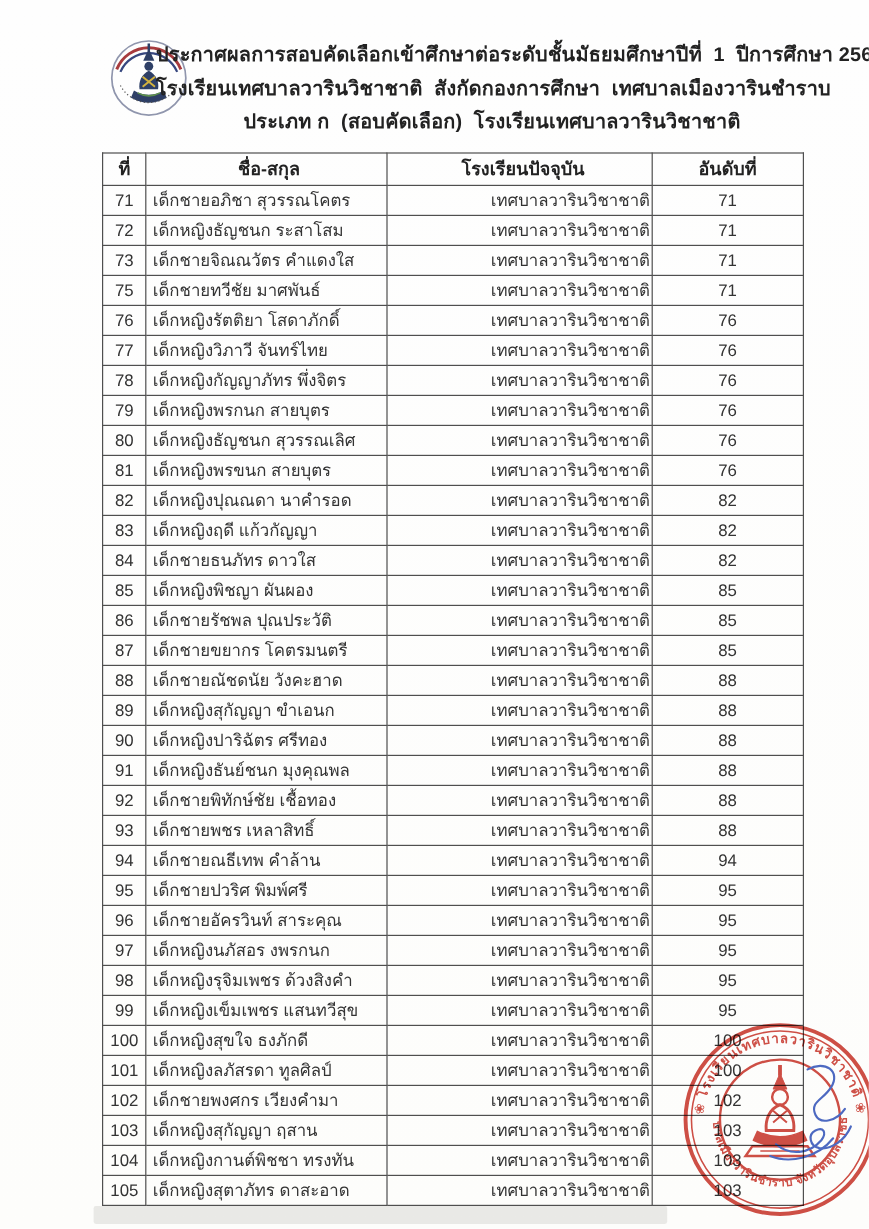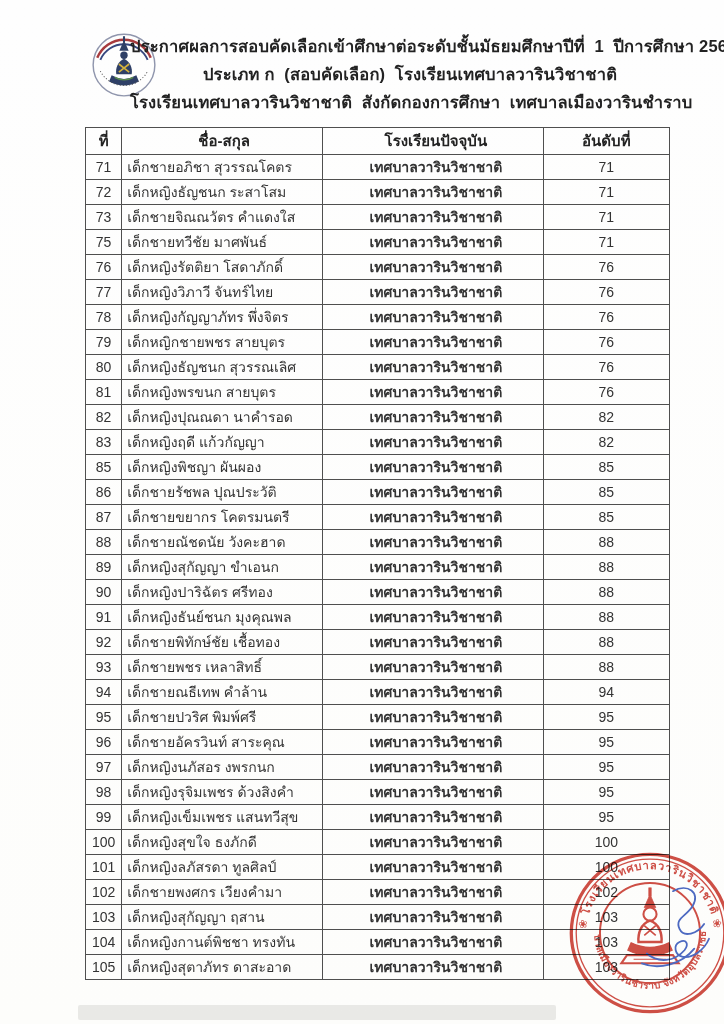--- a/index.html
+++ b/index.html
@@ -37,21 +37,21 @@
     border:1px solid #4f4f4f;
     font-size:14px; color:#333;
     vertical-align:middle;
     overflow:hidden; white-space:nowrap;
   }
   .results-table thead tr { height:26px; }
   .results-table tbody tr { height:23.6px; }
   .results-table th { font-weight:bold; font-size:15px; text-align:center; color:#222; }
   .col-no    { width:35px;  text-align:center; }
   .col-name  { width:194px; text-align:left; padding-left:5px;margin-top:44px; }
-  .col-school{ width:213px; text-align:center; padding-left:7px;font-weight:bold; }
+  .col-school{ width:213px; text-align:right; padding-left:7px; }
   .col-rank  { width:122px; text-align:center; color:#4a4a4a; }
   
   .stamp-svg {
     position:absolute; left:568px; top:848px; width:164px; height:170px;
     mix-blend-mode:multiply; opacity:.93;
     pointer-events:none;
   }
   
   .scan-band {
     position:absolute; left:78px; top:1005px; width:478px; height:15px;
@@ -72,22 +72,22 @@
       <rect x="34" y="8" width="2" height="6" fill="#2e3f66"></rect>
       <circle cx="35" cy="26.5" r="3.6" fill="#2e3f66"></circle>
       <path d="M35,30 c-6,3 -8.5,9 -7.5,15 h15 c1,-6 -1.5,-12 -7.5,-15 z" fill="#2e3f66"></path>
       <path d="M30,35 l10,8 M40,35 l-10,8" stroke="#d3b23e" stroke-width="1.6" fill="none"></path>
       <path d="M23,46 q12,7 24,0 l2.5,6 q-14.5,8 -29,0 z" fill="#2e3f66"></path>
       <path d="M26,48 q9,5 18,0" stroke="#5d8f4e" stroke-width="1.3" fill="none"></path>
       <path d="M12,42 A26,26 0 0 0 58,42" fill="none" stroke="#555" stroke-width="1" stroke-dasharray="1,2"></path>
     </svg>
     <div class="title-block">
       <div class="title-line">ประกาศผลการสอบคัดเลือกเข้าศึกษาต่อระดับชั้นมัธยมศึกษาปีที่  1  ปีการศึกษา 2569</div>
+      <div class="title-line">โรงเรียนเทศบาลวารินวิชาชาติ  สังกัดกองการศึกษา  เทศบาลเมืองวารินชำราบ</div>
       <div class="title-line">ประเภท ก  (สอบคัดเลือก)  โรงเรียนเทศบาลวารินวิชาชาติ</div>
-      <div class="title-line">โรงเรียนเทศบาลวารินวิชาชาติ  สังกัดกองการศึกษา  เทศบาลเมืองวารินชำราบ</div>
     </div>
   </div>
 
   <table class="results-table">
     <colgroup>
       <col class="col-no">
         <col class="col-name">
         <col class="col-school">
         <col class="col-rank">
     </colgroup>
@@ -137,21 +137,21 @@
           <td class="col-rank">76</td>
         </tr>
         <tr>
           <td class="col-no">78</td>
           <td class="col-name">เด็กหญิงกัญญาภัทร  พึ่งจิตร</td>
           <td class="col-school">เทศบาลวารินวิชาชาติ</td>
           <td class="col-rank">76</td>
         </tr>
         <tr>
           <td class="col-no">79</td>
-          <td class="col-name">เด็กหญิกชายพชร  สายบุตร</td>
+          <td class="col-name">เด็กหญิงพรกนก  สายบุตร</td>
           <td class="col-school">เทศบาลวารินวิชาชาติ</td>
           <td class="col-rank">76</td>
         </tr>
         <tr>
           <td class="col-no">80</td>
           <td class="col-name">เด็กหญิงธัญชนก  สุวรรณเลิศ</td>
           <td class="col-school">เทศบาลวารินวิชาชาติ</td>
           <td class="col-rank">76</td>
         </tr>
         <tr>
@@ -162,20 +162,26 @@
         </tr>
         <tr>
           <td class="col-no">82</td>
           <td class="col-name">เด็กหญิงปุณณดา  นาคำรอด</td>
           <td class="col-school">เทศบาลวารินวิชาชาติ</td>
           <td class="col-rank">82</td>
         </tr>
         <tr>
           <td class="col-no">83</td>
           <td class="col-name">เด็กหญิงฤดี  แก้วกัญญา</td>
+          <td class="col-school">เทศบาลวารินวิชาชาติ</td>
+          <td class="col-rank">82</td>
+        </tr>
+        <tr>
+          <td class="col-no">84</td>
+          <td class="col-name">เด็กชายธนภัทร  ดาวใส</td>
           <td class="col-school">เทศบาลวารินวิชาชาติ</td>
           <td class="col-rank">82</td>
         </tr>
         <tr>
           <td class="col-no">85</td>
           <td class="col-name">เด็กหญิงพิชญา  ผันผอง</td>
           <td class="col-school">เทศบาลวารินวิชาชาติ</td>
           <td class="col-rank">85</td>
         </tr>
         <tr>

